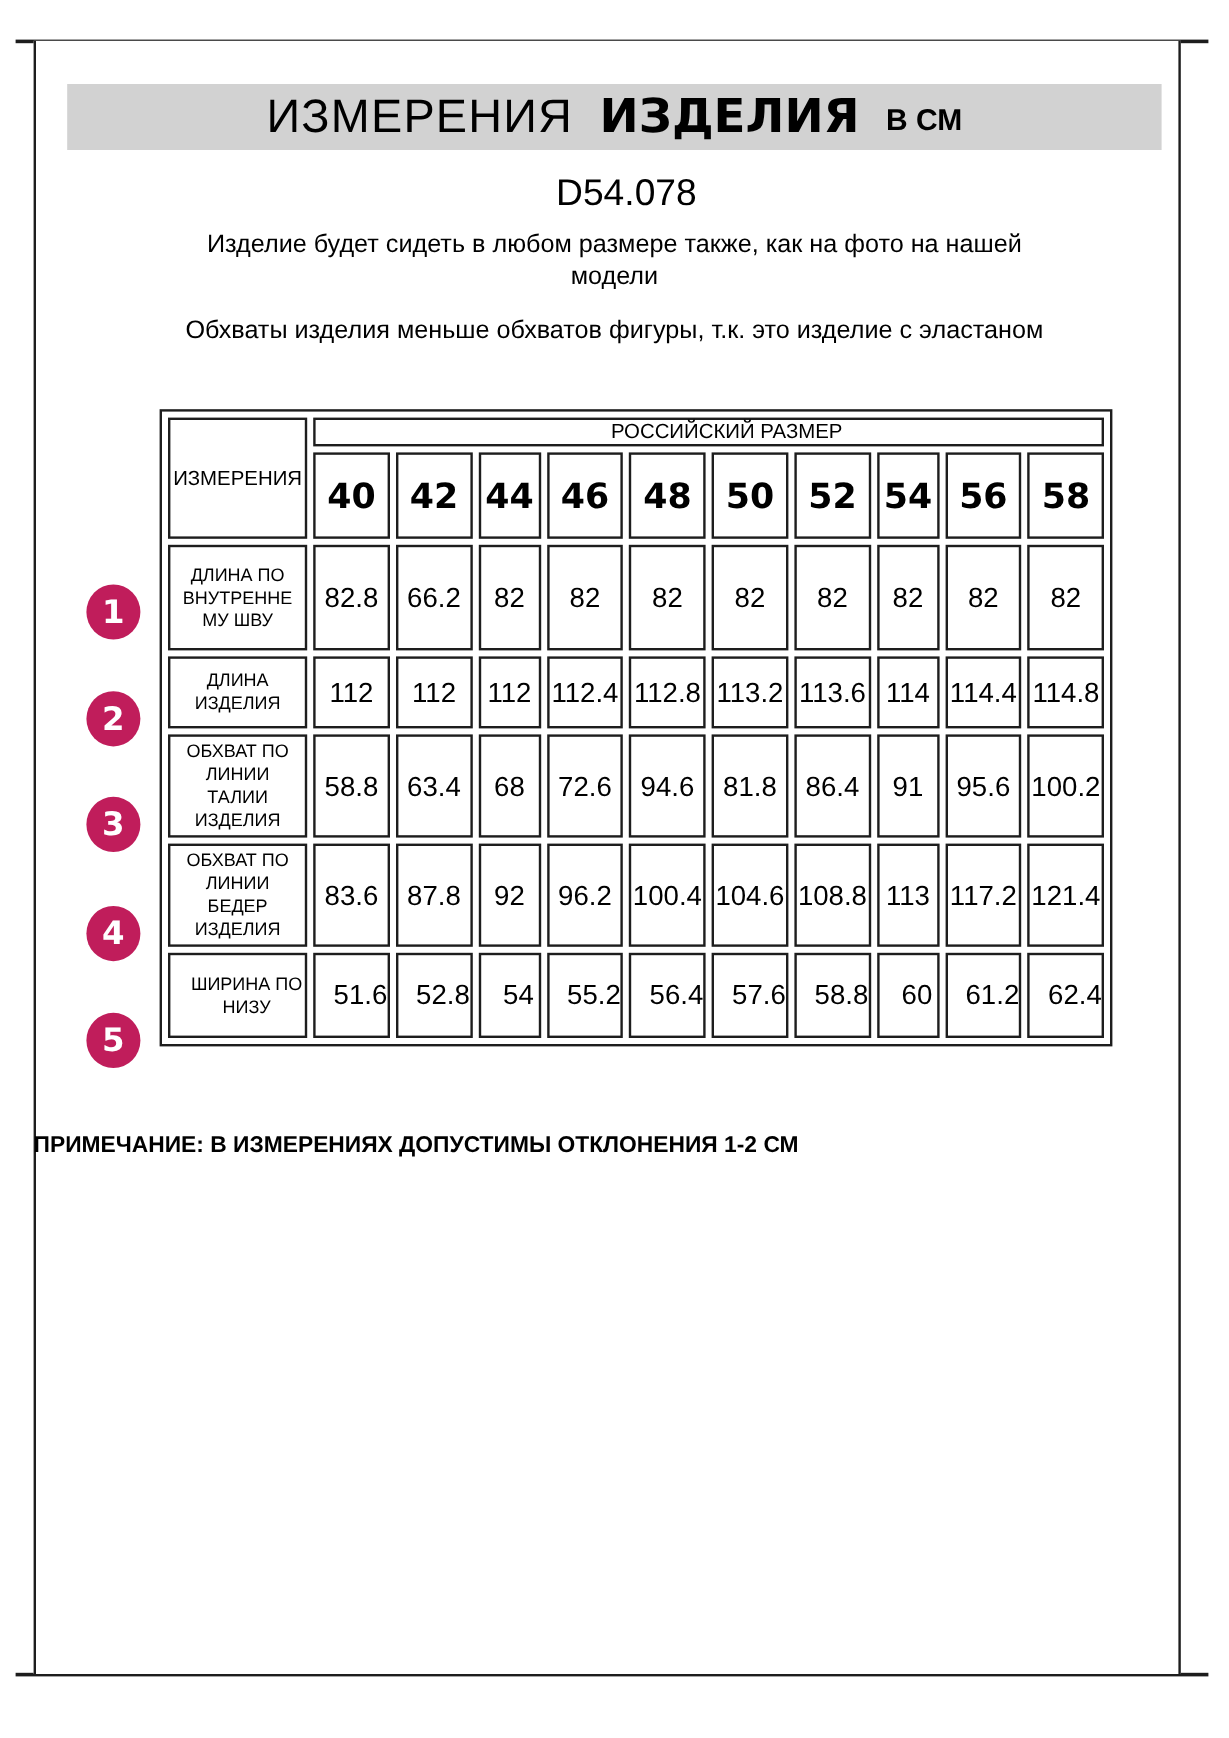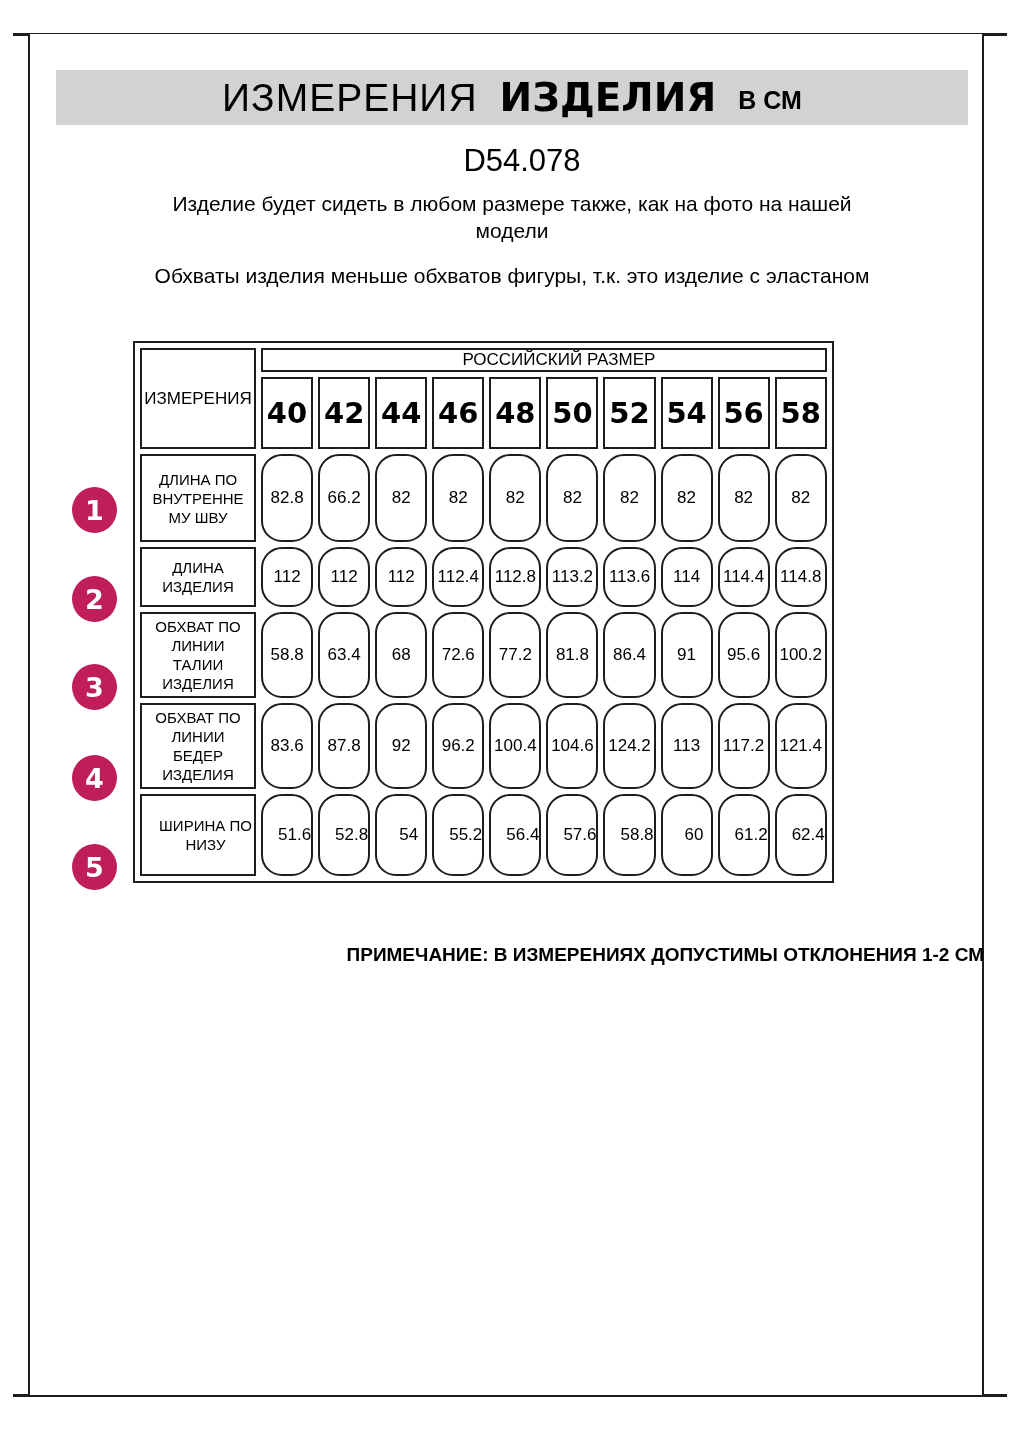--- a/index.html
+++ b/index.html
@@ -50,38 +50,38 @@
   }
   #size-table th.corner { width: 116px; font-size: 17px; font-weight: normal; }
   #size-table th.group  { height: 24px; font-size: 17px; font-weight: normal; padding-left: 30px; }
   #size-table th.size   {
     width: 52px; height: 72px;
     font-family: "DejaVu Sans", sans-serif; font-weight: bold; font-size: 29px;
   }
   #size-table td.label {
     font-size: 15px; line-height: 19px; white-space: pre-line; font-weight: normal;
   }
-  #size-table td.val { font-size: 17px; font-weight: normal; border-radius: 21px; }
+  #size-table td.val { font-size: 23px; font-weight: normal; }
   #size-table tbody tr:nth-child(1) td { height: 88px; }
   #size-table tbody tr:nth-child(2) td { height: 60px; }
   #size-table tbody tr:nth-child(3) td { height: 86px; }
   #size-table tbody tr:nth-child(4) td { height: 86px; }
-  #size-table tbody tr:nth-child(5) td { height: 82px; padding-left: 15px; }
+  #size-table tbody tr:nth-child(5) td { height: 71px; padding-left: 15px; }
 
   .badge {
     position: absolute; left: 72px; width: 45px; height: 46px;
     border-radius: 50%;
     display: flex; align-items: center; justify-content: center;
     font-family: "DejaVu Sans", sans-serif; font-weight: bold; font-size: 27px;
     color: #ffffff;
   }
 
   .footnote {
     position: absolute; left: 28px; top: 944px; width: 956px;
-    text-align: right; font-size: 19px; font-weight: bold;
+    text-align: left; font-size: 19px; font-weight: bold;
   }
 </style>
 </head>
 <body>
 
 <div class="rule top"></div>
 <div class="rule bottom"></div>
 <div class="page-frame"></div>
 
 <div class="banner">
@@ -146,39 +146,39 @@
       </tr>
       <tr>
         <td class="label">ОБХВАТ ПО
 ЛИНИИ
 ТАЛИИ
 ИЗДЕЛИЯ</td>
         <td class="val">58.8</td>
         <td class="val">63.4</td>
         <td class="val">68</td>
         <td class="val">72.6</td>
-        <td class="val">77.2</td>
+        <td class="val">94.6</td>
         <td class="val">81.8</td>
         <td class="val">86.4</td>
         <td class="val">91</td>
         <td class="val">95.6</td>
         <td class="val">100.2</td>
       </tr>
       <tr>
         <td class="label">ОБХВАТ ПО
 ЛИНИИ
 БЕДЕР
 ИЗДЕЛИЯ</td>
         <td class="val">83.6</td>
         <td class="val">87.8</td>
         <td class="val">92</td>
         <td class="val">96.2</td>
         <td class="val">100.4</td>
         <td class="val">104.6</td>
-        <td class="val">124.2</td>
+        <td class="val">108.8</td>
         <td class="val">113</td>
         <td class="val">117.2</td>
         <td class="val">121.4</td>
       </tr>
       <tr>
         <td class="label">ШИРИНА ПО
 НИЗУ</td>
         <td class="val">51.6</td>
         <td class="val">52.8</td>
         <td class="val">54</td>

